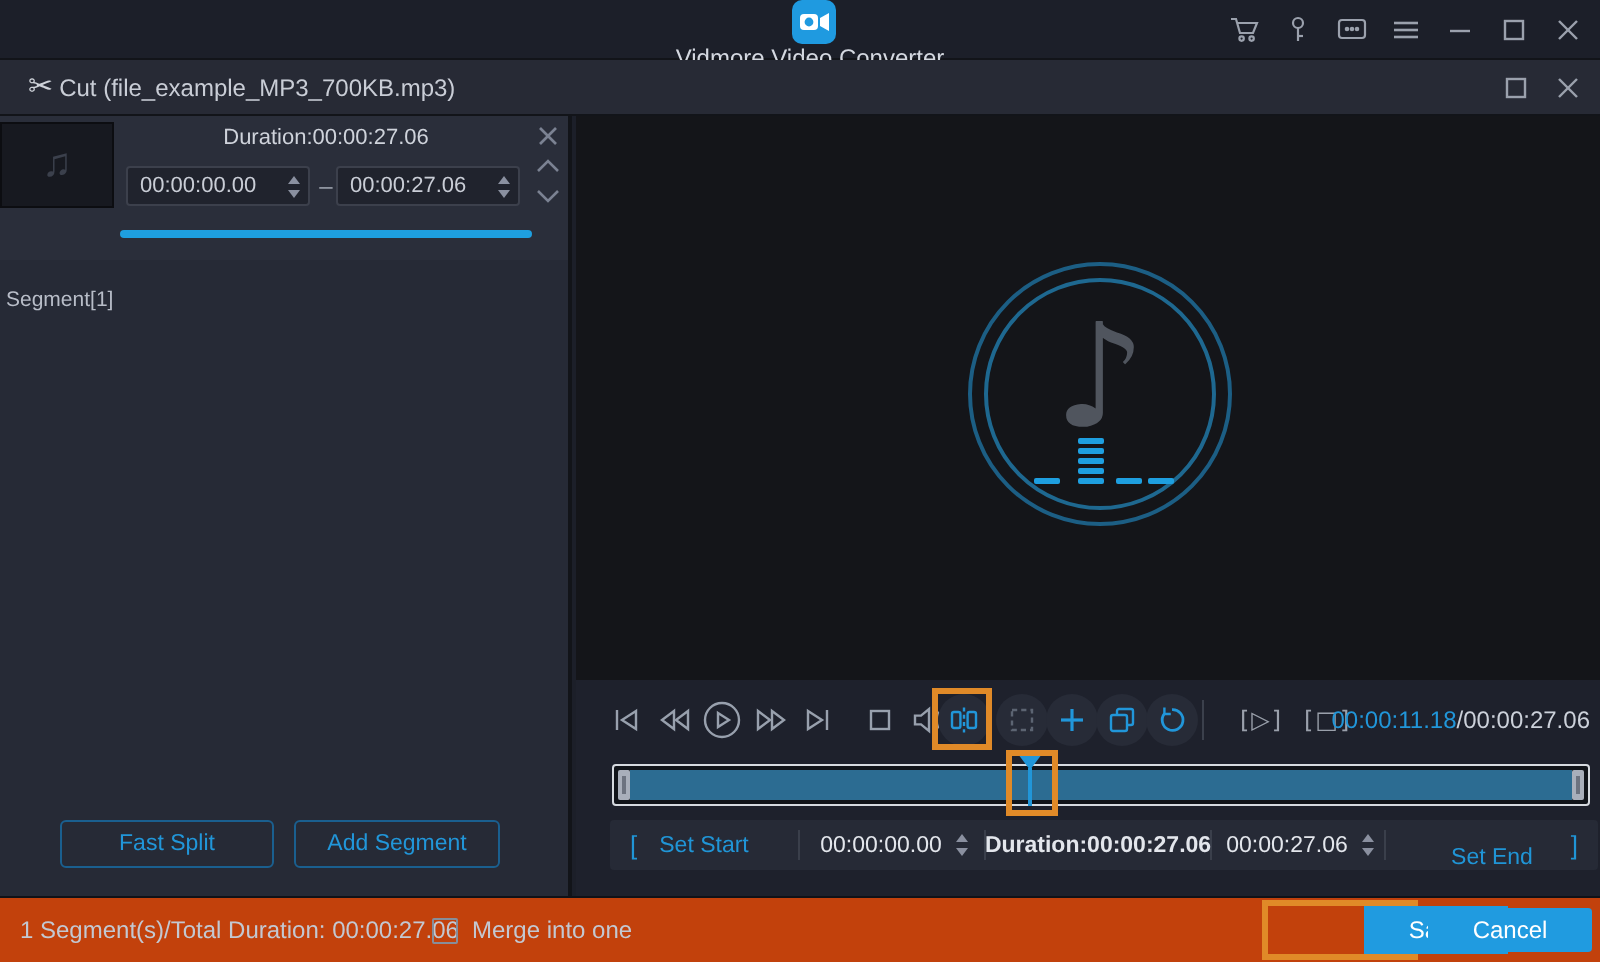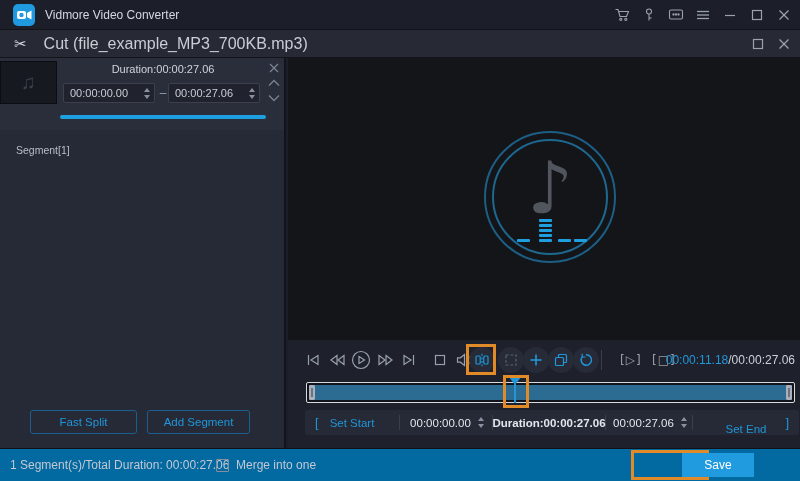--- a/index.html
+++ b/index.html
@@ -2,31 +2,31 @@
 <html><head>
 <meta charset="utf-8">
 <style>
   * { margin:0; padding:0; box-sizing:border-box; }
   body { background:#000; font-family:"Liberation Sans", sans-serif; }
   #app { position:relative; width:800px; height:481px; background:#1c1f29; overflow:hidden;
          color:#c6cad4; font-size:12px; }
 
   
   .titlebar { position:absolute; left:0; top:0; width:800px; height:30px; background:#1c1f29;
-              border-bottom:1px solid #121419; display:flex; align-items:center; }
+              border-bottom:1px solid #121419; display:flex; align-items:center;flex-direction:column; }
   .appicon { width:22px; height:22px; margin-left:13px; display:flex; }
   .apptitle { margin-left:10px; color:#d4d8e0; font-size:12px; }
   .tb-icons { position:absolute; right:0; top:0; height:30px; display:flex; align-items:center; gap:11px; padding-right:8px; }
   .tb-icons .ic { width:16px; height:16px; display:flex; align-items:center; justify-content:center; }
 
   
   .dlg-header { position:absolute; left:0; top:30px; width:800px; height:28px; background:#272a35;
                 border-bottom:1px solid #121419; display:flex; align-items:center; }
   .scissors { margin-left:14px; font-size:15px; color:#cfd3da; line-height:1; }
-  .dlg-title { margin-left:17px; color:#c9cdd6; font-size:16px; }
+  .dlg-title { margin-left:3px; color:#c9cdd6; font-size:12px; }
   .dlg-icons { position:absolute; right:0; top:0; height:28px; display:flex; align-items:center; gap:12px; padding-right:9px; }
 
   
   .left-panel { position:absolute; left:0; top:58px; width:286px; height:390px; background:#262a36;
                 border-right:2px solid #121419; }
   .seg-head { position:absolute; left:0; top:0; width:284px; height:72px; background:#2a2e3a; }
   .thumb { position:absolute; left:0; top:3px; width:57px; height:43px; background:#171920;
            border:1px solid #0c0d11; display:flex; align-items:center; justify-content:center; }
   .thumb-note { color:#3b404c; font-size:20px; }
   .seg-duration { position:absolute; left:60px; top:5px; width:206px; text-align:center;
@@ -37,21 +37,21 @@
                       font-size:11px; font-family:"Liberation Sans", sans-serif; outline:none; }
   .range-dash { position:absolute; left:158px; top:25px; width:10px; height:20px; color:#9aa0ab;
                 display:flex; align-items:center; justify-content:center; }
   .spinner { display:flex; flex-direction:column; gap:3px; }
   .sp-up { width:0; height:0; border-left:3.5px solid transparent; border-right:3.5px solid transparent;
            border-bottom:4.5px solid #8a90a0; }
   .sp-down { width:0; height:0; border-left:3.5px solid transparent; border-right:3.5px solid transparent;
              border-top:4.5px solid #8a90a0; }
   .seg-side { position:absolute; right:3px; top:4px; display:flex; flex-direction:column; align-items:center; gap:3px; }
   .seg-side .ic { width:14px; height:12px; display:flex; align-items:center; justify-content:center; }
-  .seg-label { position:absolute; left:16px; top:53px; font-size:10.5px; color:#b8bdc8;margin-top:33px; }
+  .seg-label { position:absolute; left:3px; top:53px; font-size:10.5px; color:#b8bdc8;margin-top:33px; }
   .seg-bar { position:absolute; left:60px; top:57px; width:206px; height:4px; border-radius:2px; }
 
   .panel-buttons { position:absolute; left:0; top:352px; width:286px; display:flex; gap:10px; padding-left:30px; }
   .ghost-btn { width:103px; height:24px; background:transparent; border:1px solid #1a5f8f; border-radius:3px;
                color:#2196d9; font-size:11.5px; font-family:"Liberation Sans", sans-serif; }
   .ghost-btn.fs { width:107px; }
 
   
   .preview { position:absolute; left:288px; top:58px; width:512px; height:282px; background:#141519; }
   .ring-outer { position:absolute; left:196px; top:73px; width:132px; height:132px; border-radius:50%;
@@ -95,21 +95,21 @@
   .tdiv { width:1px; height:15px; background:#3a3f4b; }
   .blue-txt { color:#2095d6; }
   .tbracket { position:absolute; top:0; height:100%; display:flex; align-items:center; color:#2095d6; font-size:13px; }
   .tbracket.l { left:10px; } .tbracket.r { right:10px; }
   .trim-input { display:flex; align-items:center; gap:5px; }
   .trim-input input { width:64px; background:transparent; border:none; color:#e3e6ec; text-align:center;
                       font-size:11.5px; font-family:"Liberation Sans", sans-serif; outline:none; }
   .trim-dur { color:#e3e6ec; font-weight:700; }
 
   
-  .footer { position:absolute; left:0; top:448px; width:800px; height:33px; background:#0369a1;
+  .footer { position:absolute; left:0; top:448px; width:800px; height:33px; background:#c2410c;
             border-top:1px solid #101218; }
   .summary { position:absolute; left:10px; top:0; line-height:33px; color:#c3c8d2; font-size:12px; }
   .checkbox { position:absolute; left:216px; top:10px; width:13px; height:13px; border:1px solid #878d99;
               border-radius:1px; background:transparent; }
   .merge-label { position:absolute; left:236px; top:0; line-height:33px; color:#c3c8d2; font-size:12px; }
   .save-annot { position:absolute; left:631px; top:1px; width:78px; height:30px; border:3px solid #e08a28; }
   .save-btn { width:100%; height:100%; background:#209be0; border:none; color:#fff; font-size:12px;
               font-family:"Liberation Sans", sans-serif;margin-left:48px; }
   .cancel-btn { position:absolute; left:714px; top:5px; width:82px; height:22px; background:#209be0;
                 border:none; border-radius:2px; color:#fff; font-size:12px; font-family:"Liberation Sans", sans-serif; }
@@ -397,15 +397,16 @@
     </div>
   </section>
 
   <footer class="footer">
     <span class="summary">1 Segment(s)/Total Duration: 00:00:27.06</span>
     <span class="checkbox"></span>
     <span class="merge-label">Merge into one</span>
     <div class="save-annot">
       <button class="save-btn">Save</button>
     </div>
+    <button class="cancel-btn">Cancel</button>
   </footer>
 
 </div>
 
 </body></html>

